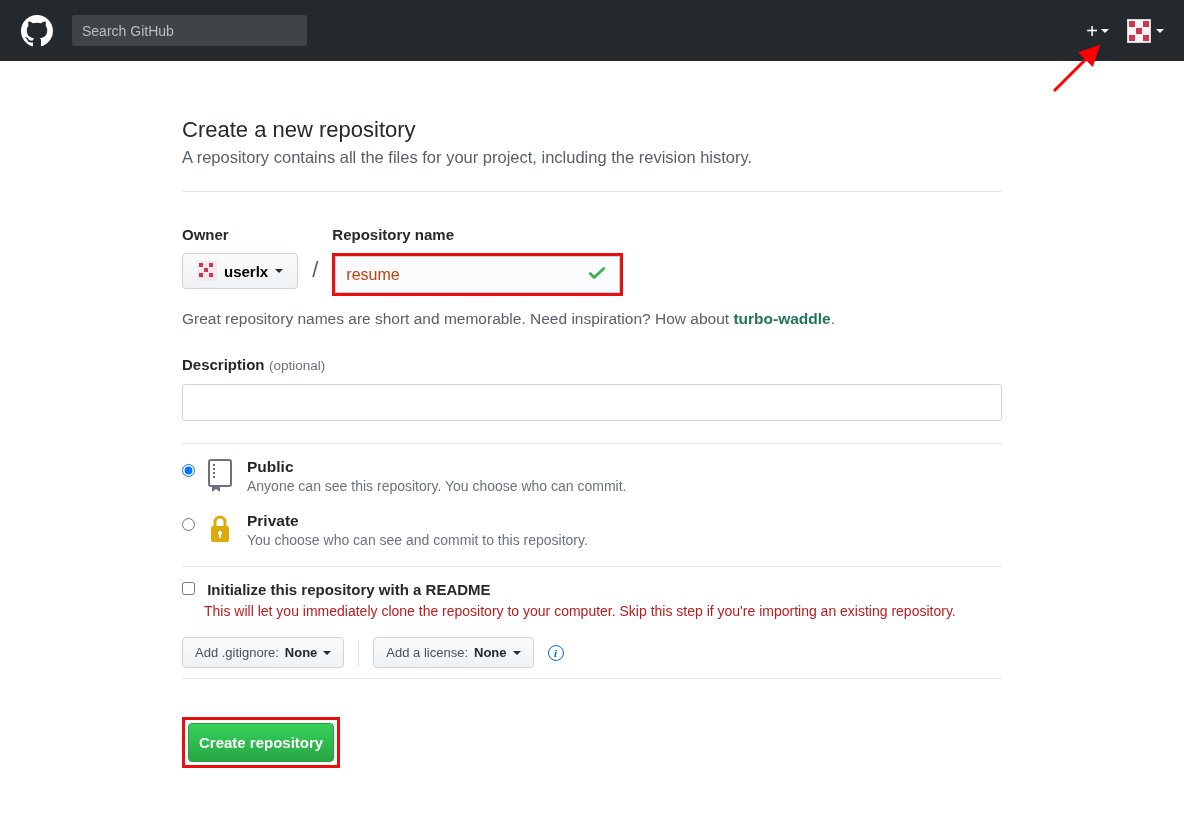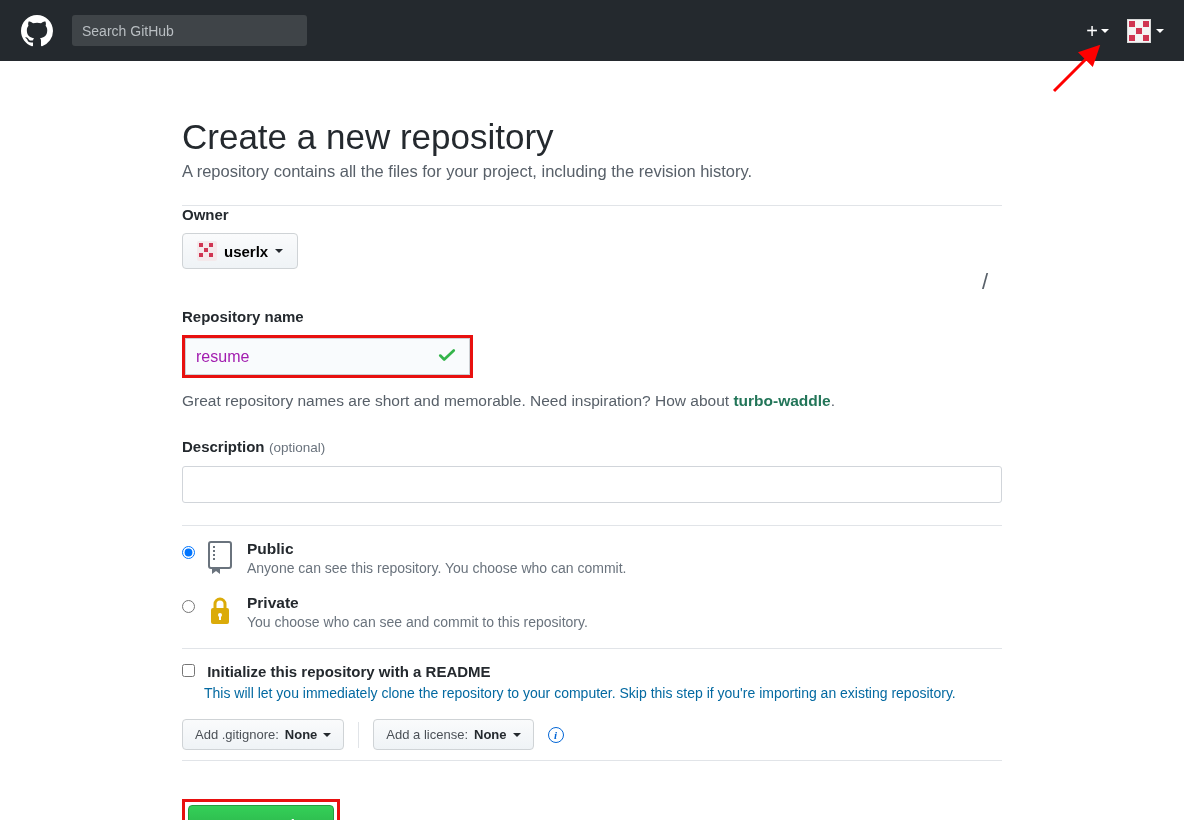--- a/index.html
+++ b/index.html
@@ -88,42 +88,42 @@
     pointer-events: none;
   }
 
   
   .container {
     width: 820px;
     margin: 0 auto;
     padding-top: 56px;
   }
   h1 {
-    font-size: 35px;
+    font-size: 22px;
     font-weight: 400;
     color: #24292e;
     margin-bottom: 5px;
   }
   .lead {
     font-size: 16.5px;
     color: #586069;
     margin-bottom: 24px;
   }
   hr.sep {
     border: none;
     border-top: 1px solid #e1e4e8;
     margin: 0;
   }
 
   .row-owner {
     display: flex;
     align-items: flex-start;
     gap: 0;
+    margin-top: 34px;
     margin-bottom: 14px;
-    flex-direction: column;
   }
   .field-label {
     display: block;
     font-weight: 600;
     font-size: 15px;
     margin-bottom: 10px;
   }
   .owner-group { }
   .owner-btn {
     display: inline-flex;
@@ -167,21 +167,21 @@
     padding: 0;
     display: inline-block;
   }
   .repo-name-input {
     width: 285px;
     height: 37px;
     font-size: 16px;
     padding: 6px 36px 6px 10px;
     border: 1px solid #ccd0d4;
     background: #f9fbfd;
-    color: #a21caf;
+    color: #c2410c;
   }
   .check-icon {
     position: absolute;
     right: 14px; top: 50%;
     transform: translateY(-50%);
     color: #34b44a;
   }
 
   .hint {
     font-size: 15.5px;
@@ -211,21 +211,21 @@
     margin: 12px 0 16px 0;
   }
   .vis-radio { margin-top: 6px; }
   .vis-icon { width: 32px; }
   .vis-text strong { font-size: 15.5px; font-weight: 700; }
   .vis-text .sub { color: #6a737d; font-size: 14px; margin-top: 2px; }
 
   .readme-row { margin: 14px 0 6px 0; }
   .readme-row label { font-weight: 700; font-size: 15px; }
   .readme-row input { margin-right: 8px; }
-  .readme-sub { color: #0369a1; font-size: 14px; margin-left: 22px; margin-top: 4px; }
+  .readme-sub { color: #b91c1c; font-size: 14px; margin-left: 22px; margin-top: 4px; }
 
   .select-row {
     display: flex;
     align-items: center;
     gap: 14px;
     margin-top: 18px;
     margin-bottom: 10px;
   }
   .select-btn {
     background: linear-gradient(#fafbfc, #eff3f6);

